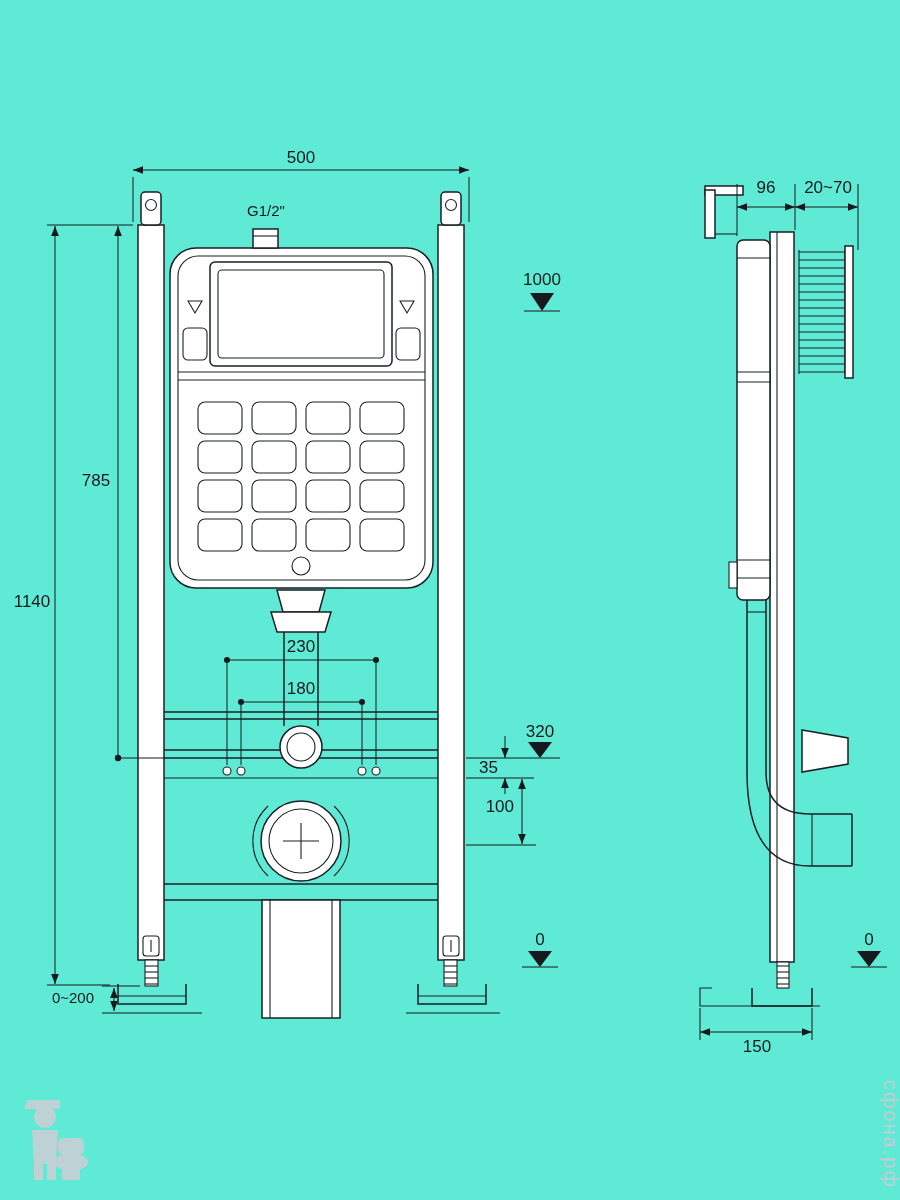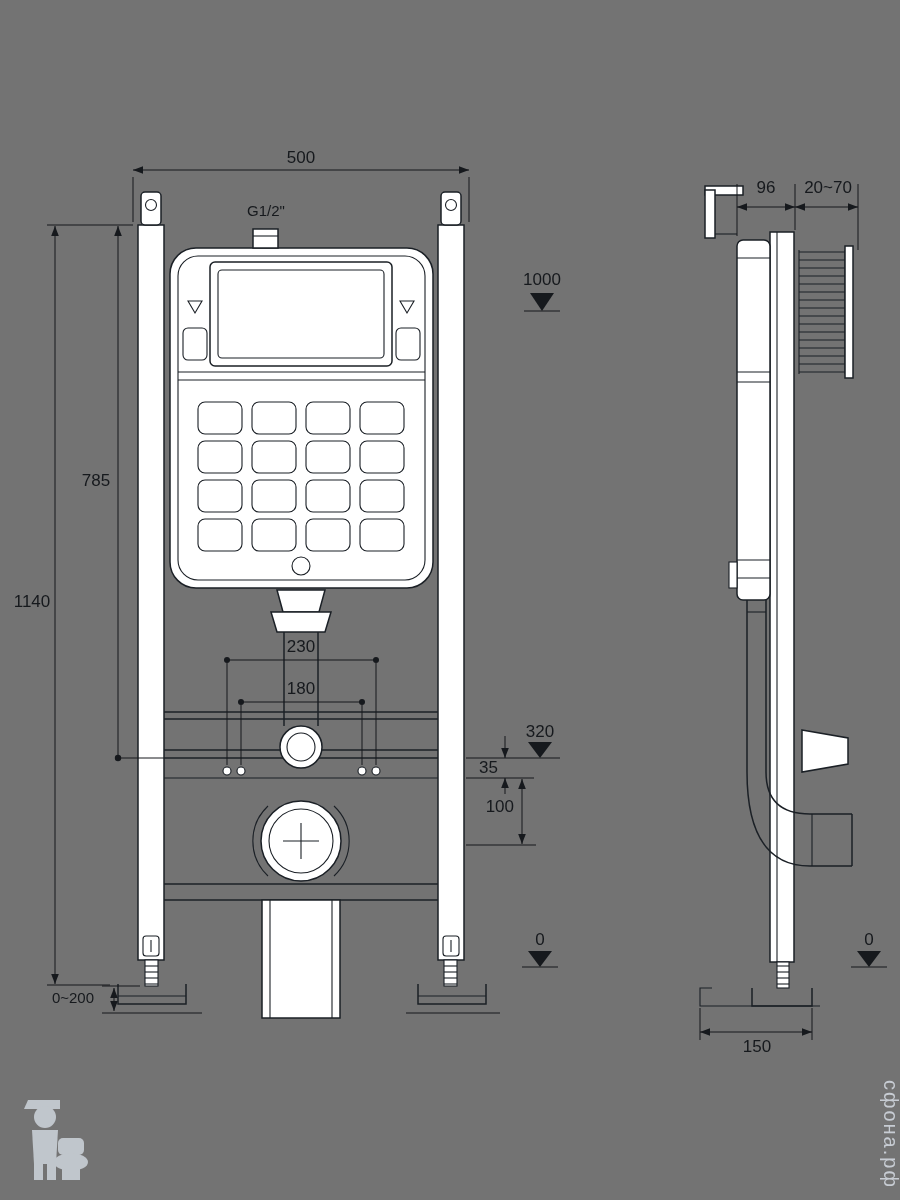--- a/index.html
+++ b/index.html
@@ -1,16 +1,16 @@
 <!DOCTYPE html>
 <html><head>
 <meta charset="utf-8">
 <style>
   html,body{margin:0;padding:0;background:#ffffff;}
-  .canvas{position:relative;width:900px;height:1200px;background:#737373;font-family:"Liberation Sans",sans-serif;overflow:hidden;}
+  .canvas{position:relative;width:900px;height:1200px;background:#5eead4;font-family:"Liberation Sans",sans-serif;overflow:hidden;}
   svg{position:absolute;left:0;top:0;}
   svg text{font-family:"Liberation Sans",sans-serif;font-size:17px;fill:#16191d;}
   .t{text-anchor:middle;}
   .te{text-anchor:end;}
   .small{font-size:15px;}
   .wm{font-size:20px;fill:#c7ccd3;letter-spacing:2px;}
   .ln{stroke:#1b2026;stroke-width:1.5;fill:none;}
   .lnw{stroke:#1b2026;stroke-width:1.5;fill:#ffffff;}
   .det{stroke:#1b2026;stroke-width:1.1;fill:none;}
   .detw{stroke:#1b2026;stroke-width:1.1;fill:#ffffff;}

